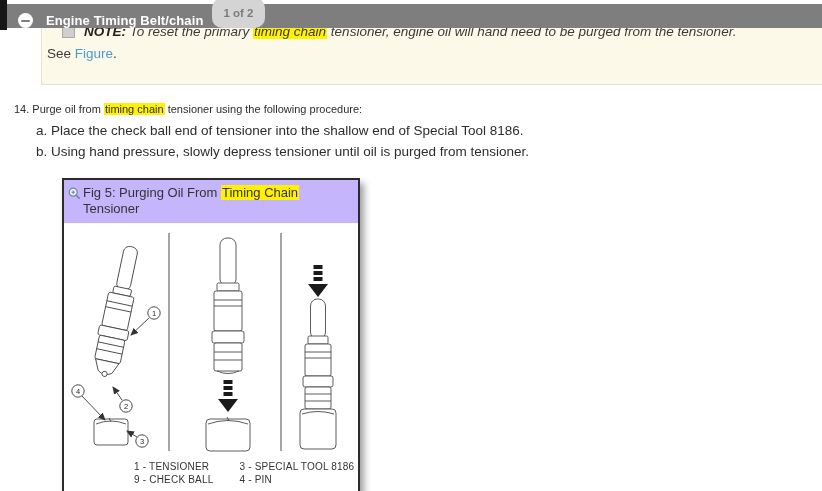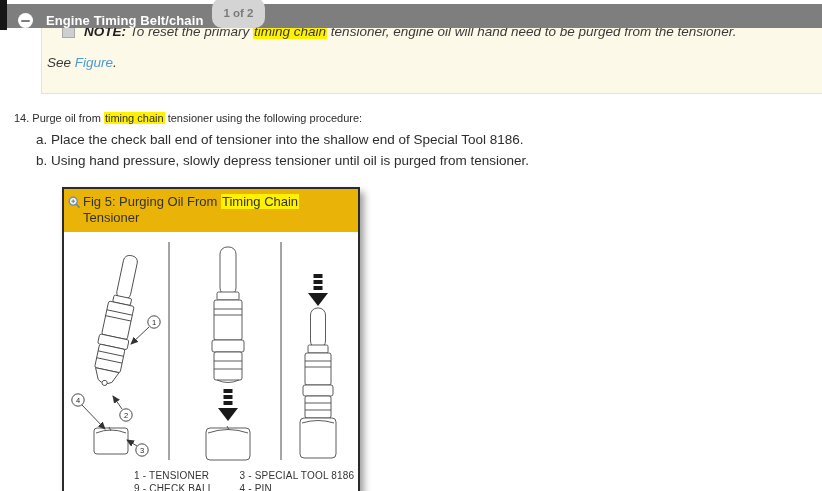--- a/index.html
+++ b/index.html
@@ -32,34 +32,34 @@
   .note-box {
     margin:-14px 0 0 41px; background:#fdf9e8; border:1px solid #e9e3cd; border-right:none;
     padding:6px 10px 20px 5px; font-size:13.5px; line-height:21px;
   }
   .note-line1 { padding-left:15px; font-style:italic; color:#3a3a3a; white-space:nowrap; }
   .note-checkbox {
     display:inline-block; width:13px; height:13px; background:#cfcfcf;
     border:1px solid #a9a9a9; vertical-align:-2px; margin-right:9px; font-style:normal;
   }
   .note-label { font-weight:bold; color:#222; }
-  .see-line { font-style:italic; color:#3a3a3a; margin-top:10px; }
+  .see-line { color:#3a3a3a; margin-top:1px; }
   .fig-link { color:#4a9bd4; text-decoration:none; cursor:pointer; }
   mark.hl { background:#fff100; color:inherit; padding:0 1px; }
   
   .step-14 { margin:14px 0 0 14px; font-size:11px; line-height:21px; color:#2d2d2d; }
   .substep { margin-left:36px; font-size:13.5px; line-height:21px; color:#2d2d2d; }
   
   .figure-box {
     position:relative; margin:16px 0 0 62px; width:298px;
     border:2px solid #2b2b2b; box-shadow:4px 5px 7px rgba(0,0,0,.38);
     background:#ffffff;
   }
   .fig-header {
-    background:#eab308; padding:5px 26px 6px 19px; font-size:13px;
+    background:#c4b5fd; padding:5px 26px 6px 19px; font-size:13px;
     line-height:16px; color:#333; position:relative; cursor:pointer;
   }
   .zoom-icon { position:absolute; left:4px; top:7px; width:13px; height:13px; }
   .fig-body { height:300px; background:#ffffff; position:relative; }
   .diagram-svg { display:block; margin:2px auto 0 auto; }
   .legend { display:flex; margin:3px 0 0 70px; font-size:10px; color:#333; line-height:13px; letter-spacing:.2px; }
   .legend-col2 { margin-left:26px; }
 </style>
 </head>
 <body>

